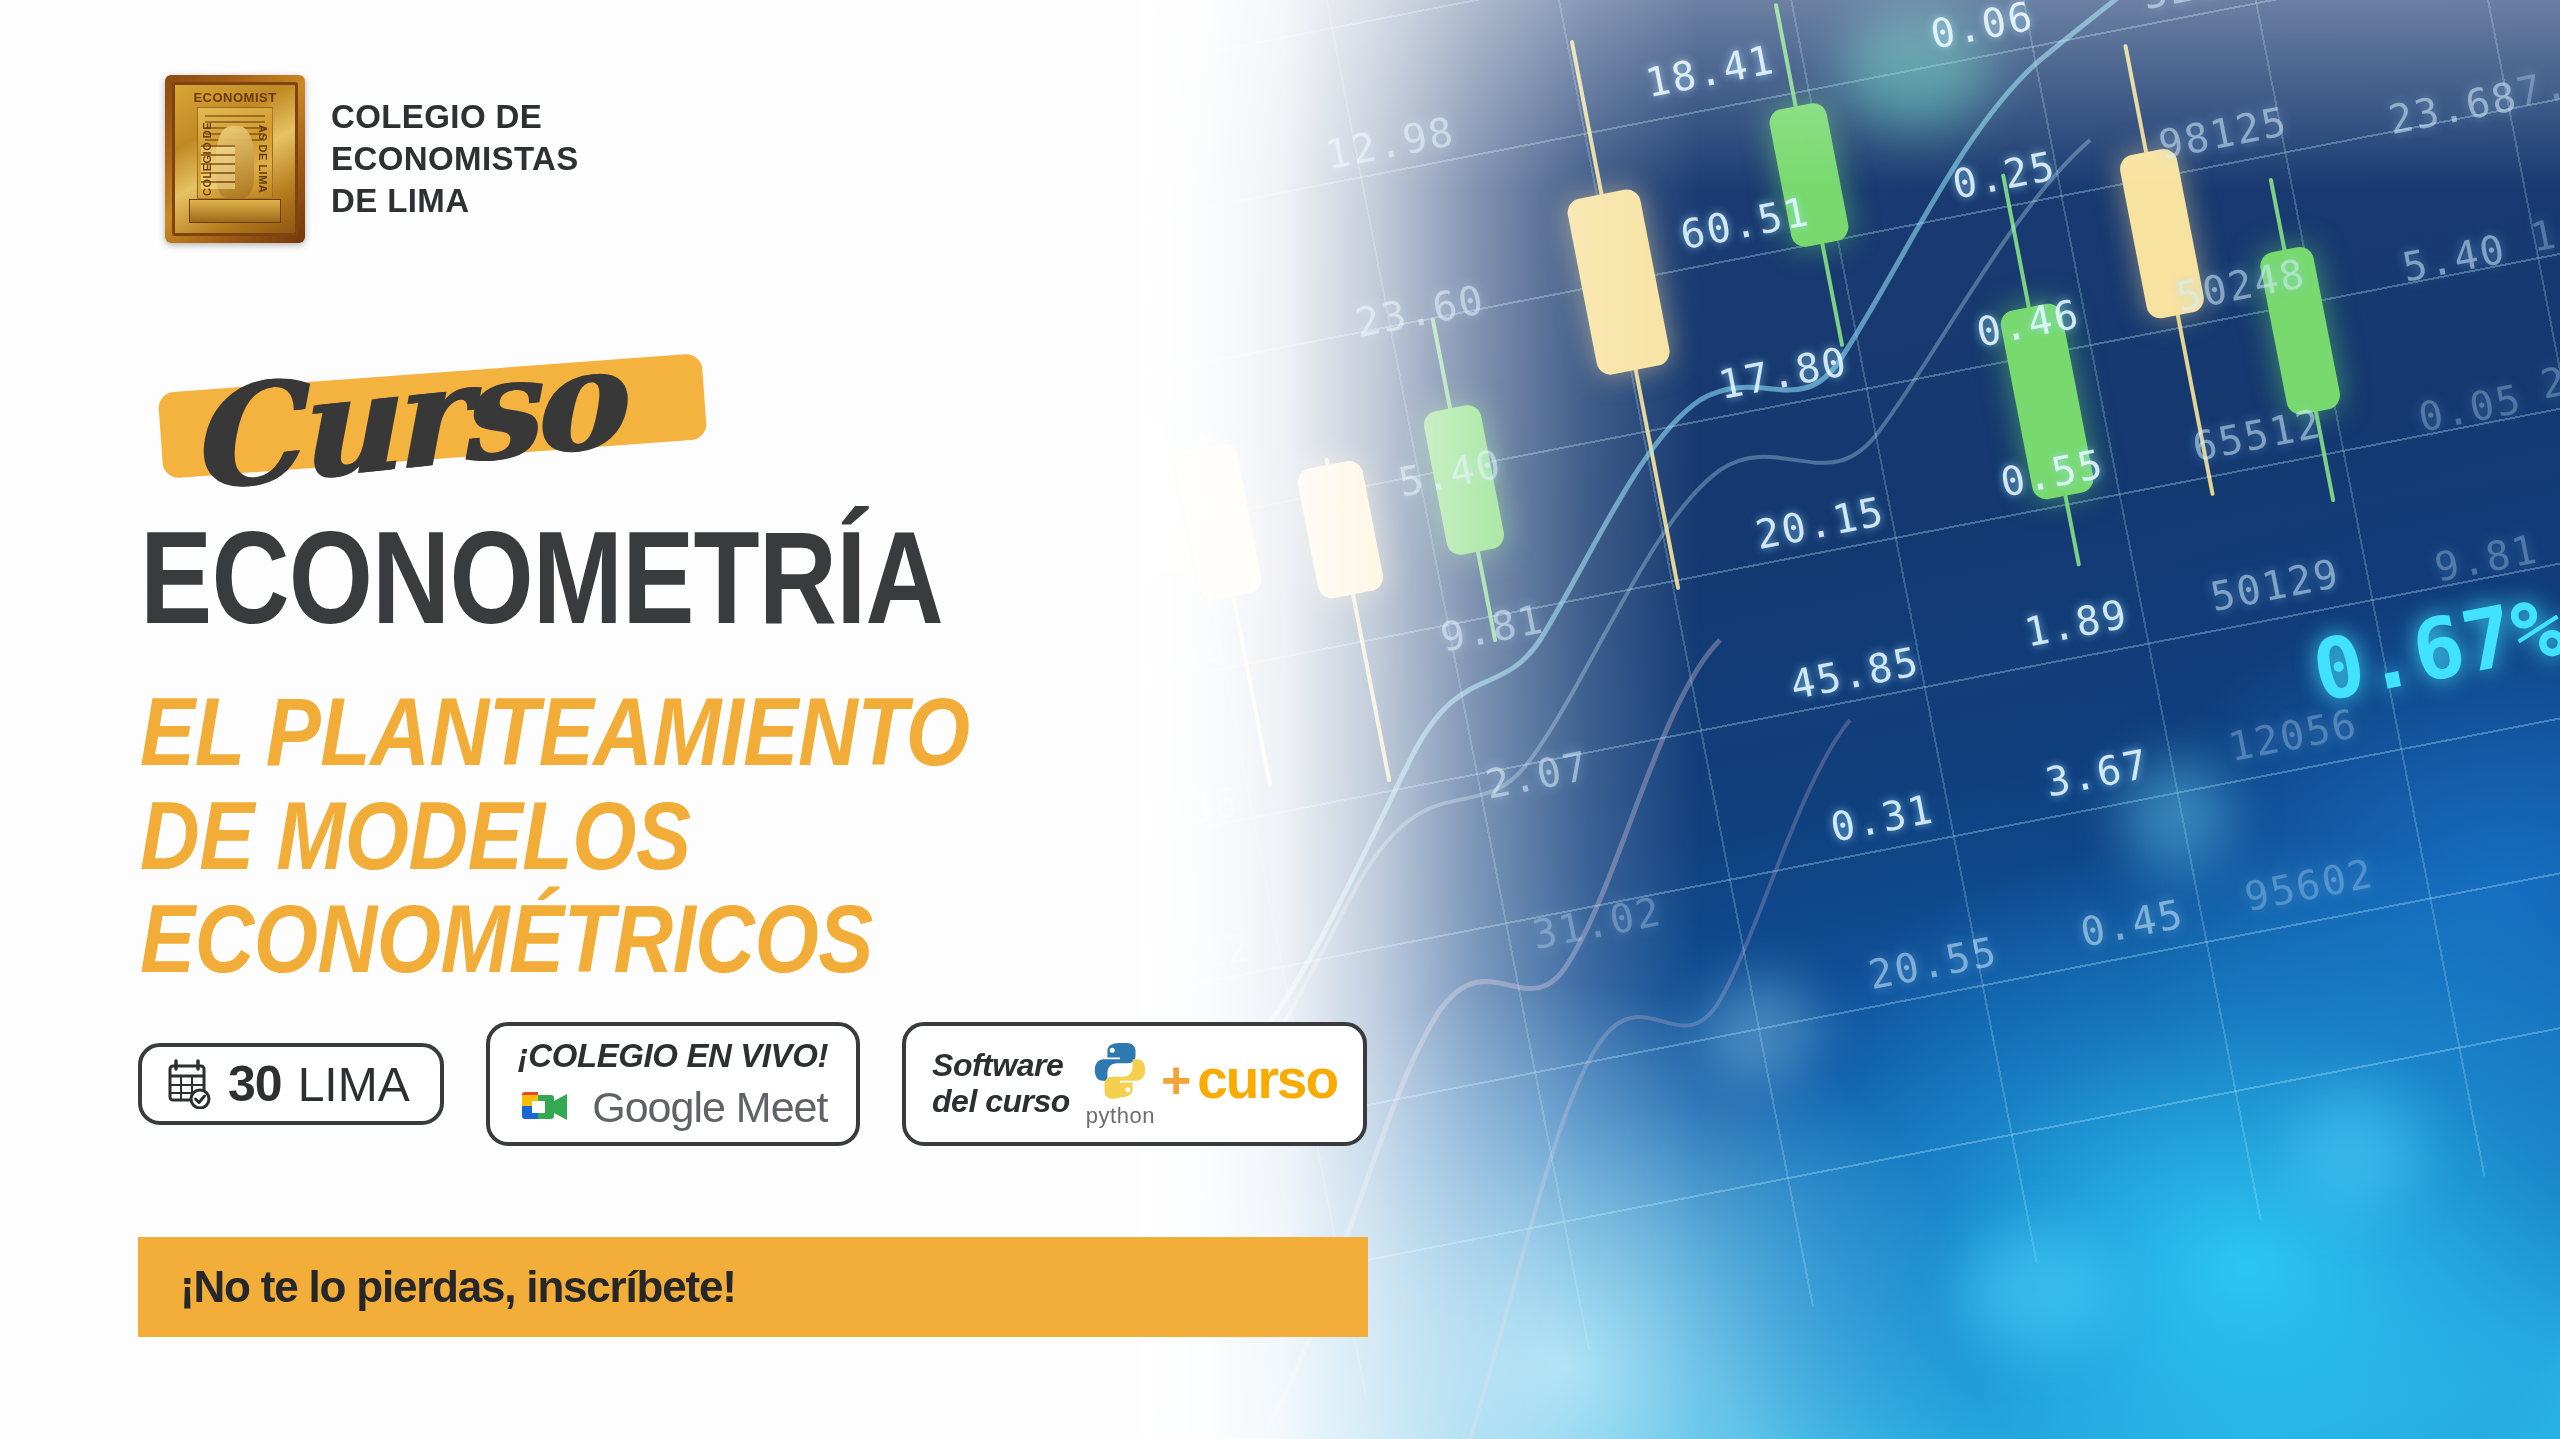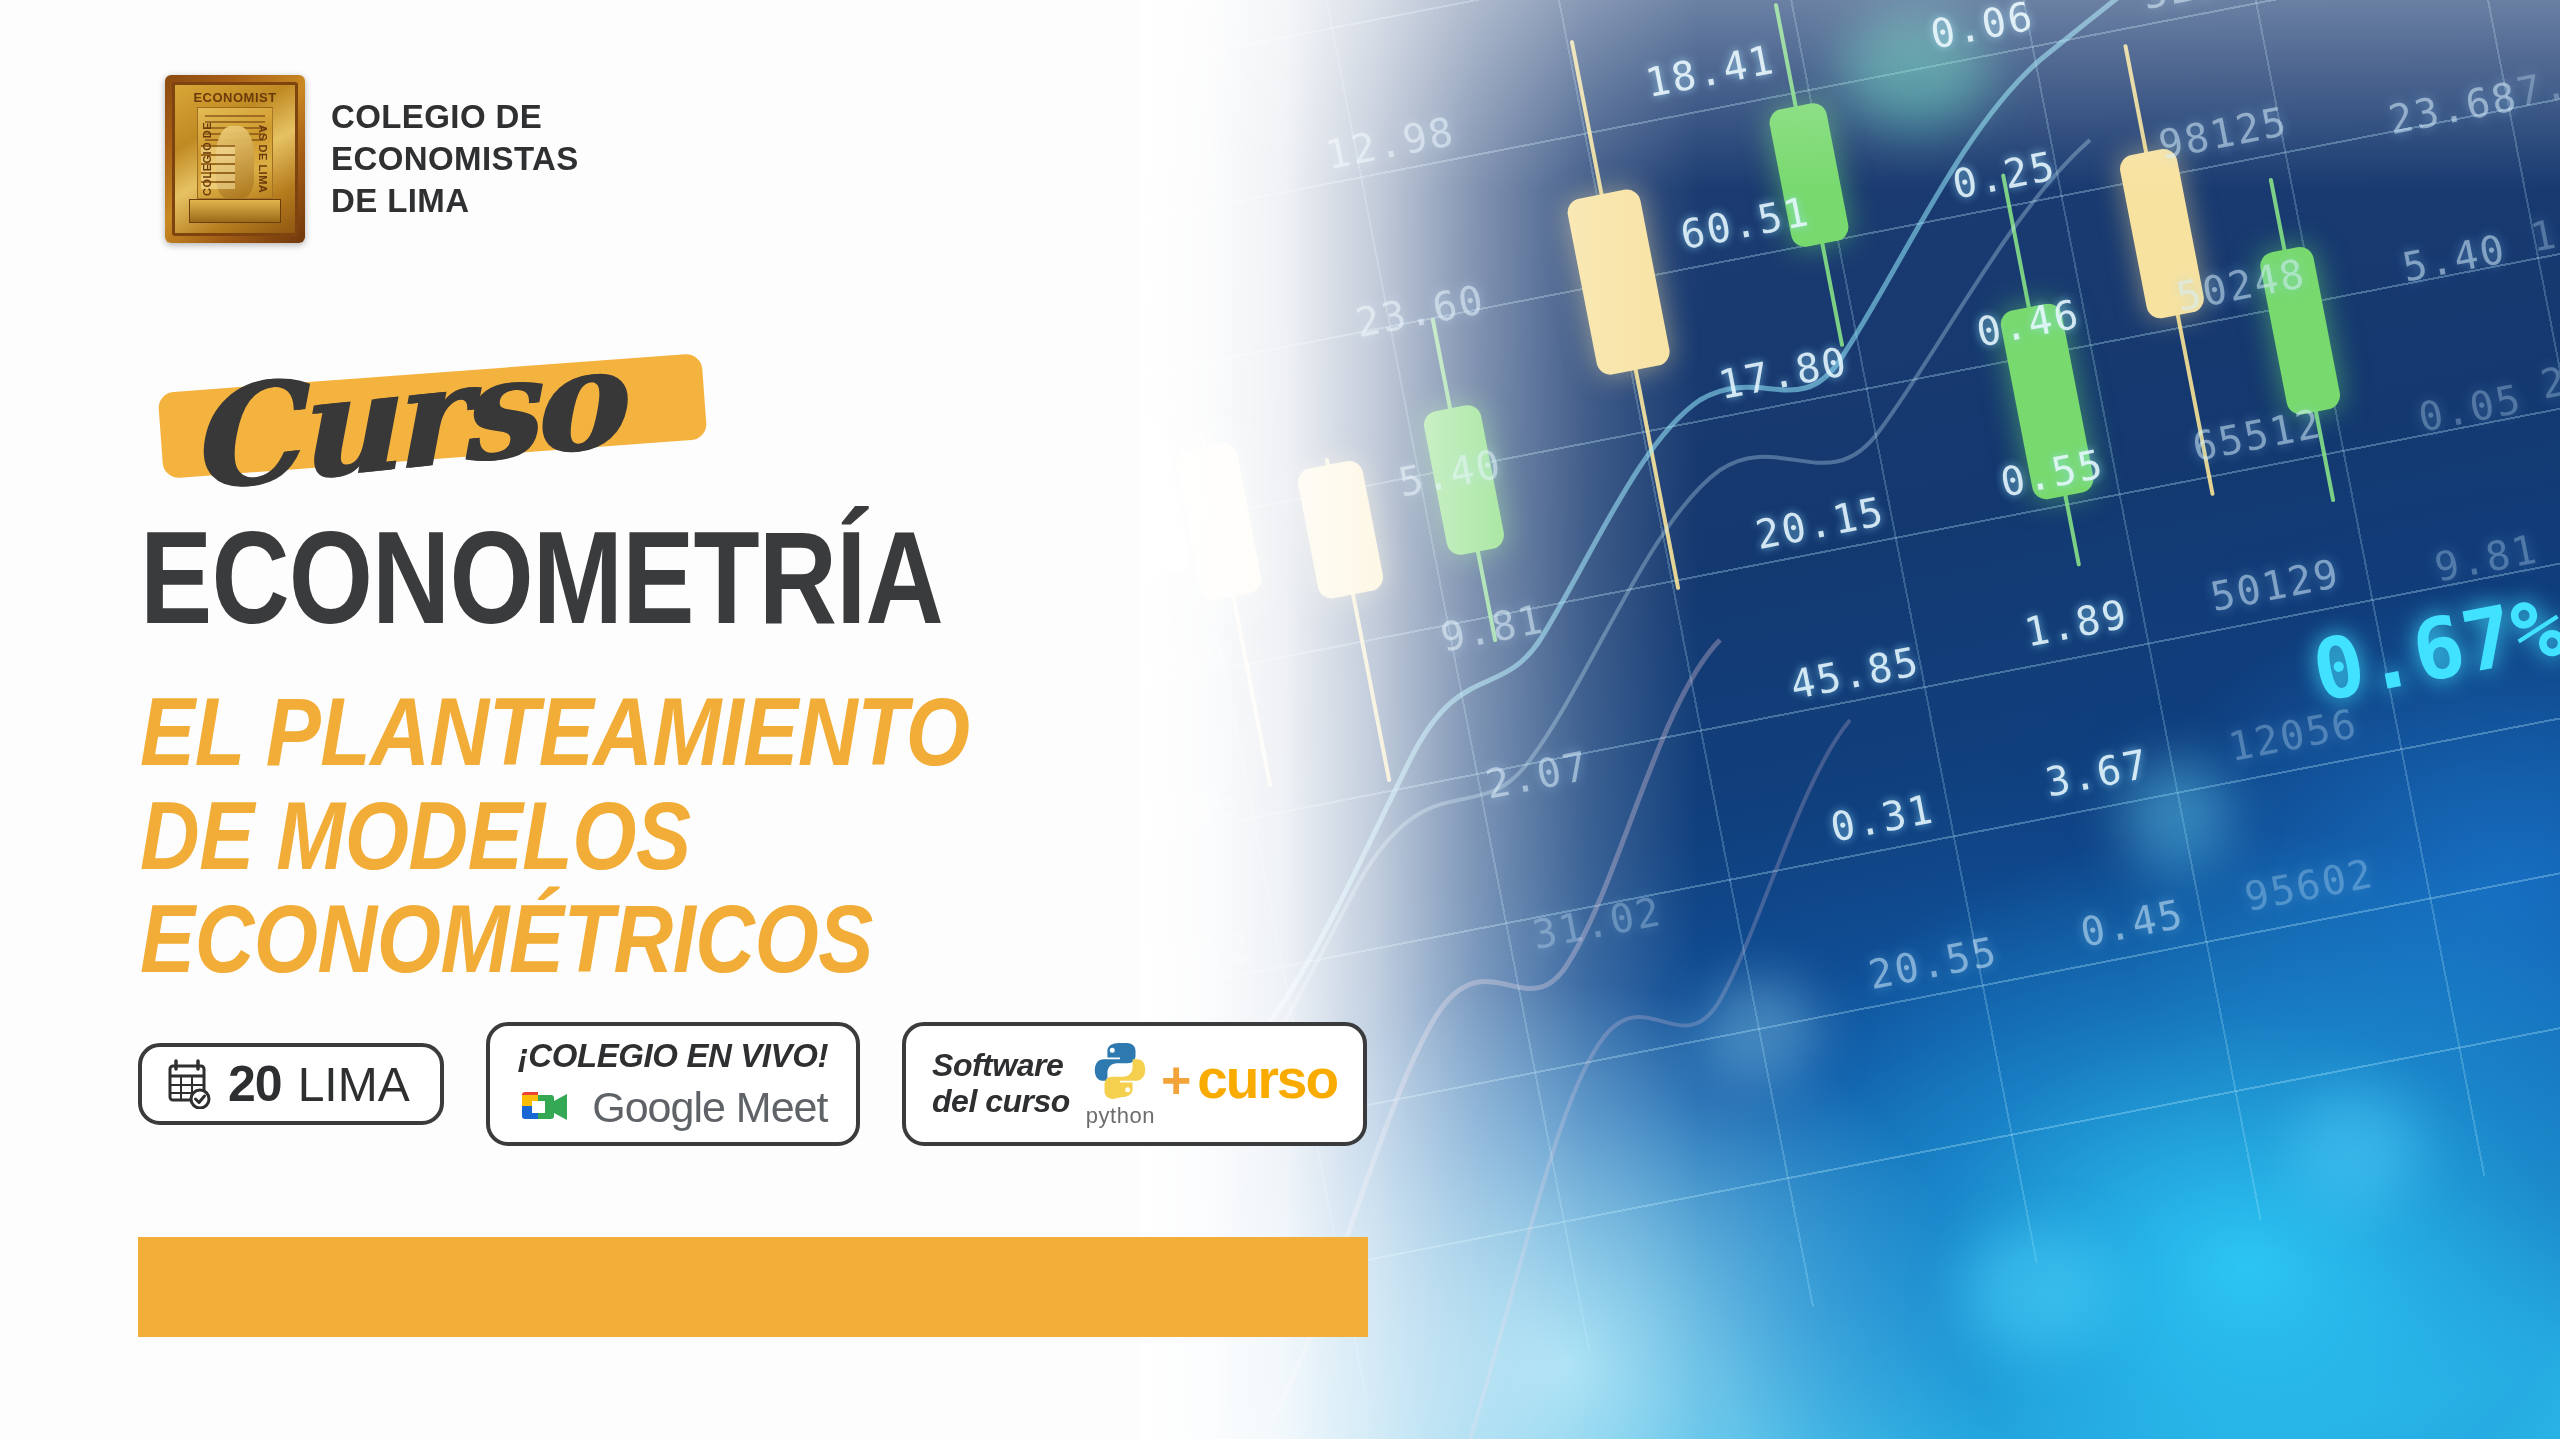--- a/index.html
+++ b/index.html
@@ -439,21 +439,21 @@
             <line x1="10" y1="2" x2="10" y2="10" stroke="#2e2f31" stroke-width="3.5" stroke-linecap="round"></line>
             <line x1="32" y1="2" x2="32" y2="10" stroke="#2e2f31" stroke-width="3.5" stroke-linecap="round"></line>
             <line x1="15" y1="17" x2="15" y2="41" stroke="#2e2f31" stroke-width="2"></line>
             <line x1="26" y1="17" x2="26" y2="41" stroke="#2e2f31" stroke-width="2"></line>
             <line x1="4" y1="26" x2="38" y2="26" stroke="#2e2f31" stroke-width="2"></line>
             <line x1="4" y1="34" x2="38" y2="34" stroke="#2e2f31" stroke-width="2"></line>
             <circle cx="34" cy="40" r="9" fill="#fff" stroke="#2e2f31" stroke-width="3"></circle>
             <path d="M29.5,40 L33,43.5 L38.5,37" fill="none" stroke="#2e2f31" stroke-width="3" stroke-linecap="round" stroke-linejoin="round"></path>
           </svg>
         </span>
-        <span class="dnum">20</span>
+        <span class="dnum">30</span>
         <span class="dmon">LIMA</span>
       </div>
 
       <div class="badge badge-meet">
         <div class="meet-top">¡COLEGIO EN VIVO!</div>
         <div class="meet-bottom">
           <span>
             <svg width="54" height="44" viewBox="0 0 54 44">
               <path d="M4,10 h16 v11 h-16 z" fill="#fbbc04"></path>
               <path d="M4,21 h16 v13 h-13 a3,3 0 0 1 -3,-3 z" fill="#1967d2"></path>
@@ -482,16 +482,17 @@
             </span>
             <span class="py-word">python</span>
           </div>
           <span class="plus">+</span>
           <span class="colab-word">curso</span>
         </div>
       </div>
     </div>
 
     <div class="cta">
+      <span class="cta-text">¡No te lo pierdas, inscríbete!</span>
     </div>
 
   </div>
 </div>
 
 </body></html>

